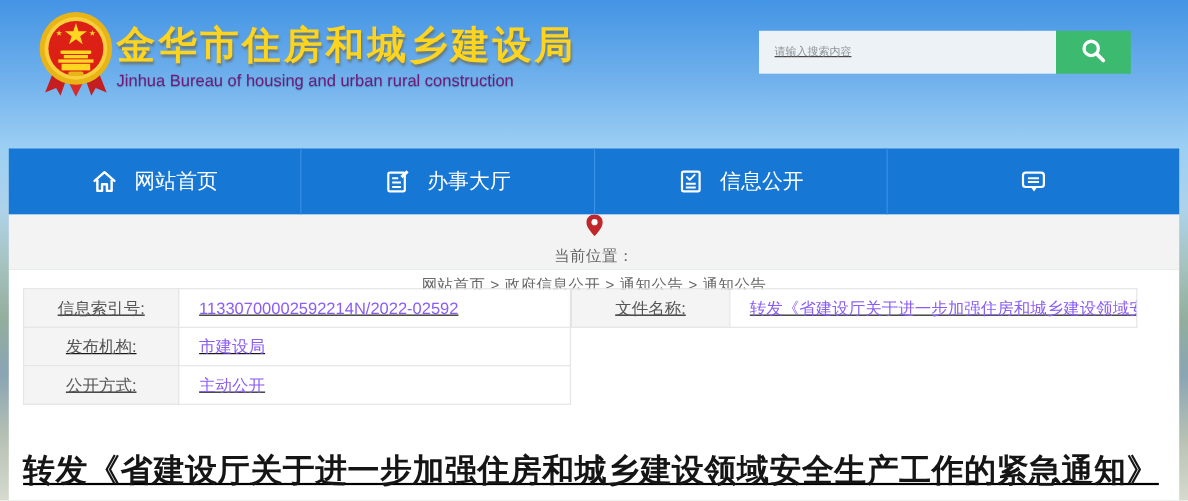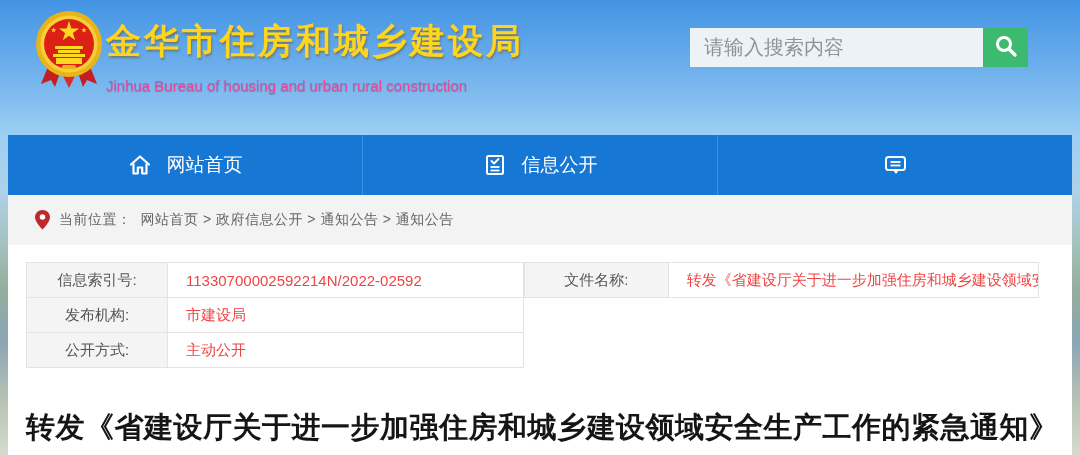--- a/index.html
+++ b/index.html
@@ -25,33 +25,34 @@
   }
   .emblem-wrap { position: absolute; left: 35px; top: 8px; }
   .brand-text { position: absolute; left: 106px; top: 18px; }
   .site-title {
     font-size: 35px; font-weight: bold; color: #ffd41e;
     letter-spacing: 3px;
     text-shadow: 1px 2px 2px rgba(110, 70, 0, 0.45);
     white-space: nowrap;
   }
   .site-subtitle {
-    margin-top: 12px; font-size: 15px; color: #ec4899;
+    margin-top: 0; font-size: 15px; color: #701a75;
     text-shadow: 0 1px 1px rgba(0,60,120,0.35);
     white-space: nowrap;
   }
   .search-bar {
     position: absolute; left: 690px; top: 28px;
     display: flex; height: 39px; width: 338px;
   }
   .search-input {
     flex: 1; height: 39px; border: none; outline: none;
     background: #edf2f6; padding: 0 14px;
-    font-size: 20px; color: #333;
+    font-size: 10px; color: #333;
     font-family: "Liberation Sans", sans-serif;
+    text-decoration: underline;
   }
   .search-input::placeholder { color: #8d9499; }
   .search-btn {
     width: 68px; height: 39px; border: none; cursor: pointer;
     background: #3cba6f; display: flex; align-items: center; justify-content: center;
   }
 
   
   .main-nav {
     height: 60px; background: #1677d4;
@@ -62,42 +63,43 @@
     gap: 15px; color: #fff; font-size: 19px; cursor: pointer;
     border-left: 1px solid #3b92e6;
   }
   .nav-item:first-child { border-left: none; }
   .nav-item .nav-ico { display: flex; align-items: center; }
 
   
   .breadcrumb-bar {
     height: 50px; background: #f3f3f3;
     display: flex; align-items: center;
-    padding-left: 27px; gap: 9px;
+    gap: 9px; flex-direction: column;
   }
   .breadcrumb-text { font-size: 14px; color: #666; letter-spacing: 0.5px; }
 
   
   .main-area {
     background: #ffffff; height: 210px;
-    padding: 17px 0 0 18px;
+    padding: 17px 0 0 13px;
+    text-decoration: underline;
   }
   .meta-tables { display: flex; align-items: flex-start; width: 1013px; }
   table.meta { border-collapse: collapse; table-layout: fixed; }
   table.meta td {
     border: 1px solid #e3e3e3; height: 35px;
     font-size: 15px; vertical-align: middle;
   }
   td.meta-label {
     background: #f4f4f4; color: #555; text-align: center;
     width: 141px;
   }
   table.meta-right td.meta-label { width: 142px; }
   td.meta-value {
-    background: #fff; color: #ef4444; padding-left: 18px;
+    background: #fff; color: #8b5cf6; padding-left: 18px;
     white-space: nowrap; overflow: hidden;
   }
   table.meta-left  { width: 497px; }
   table.meta-right { width: 516px; }
   table.meta-left td.meta-value  { width: 356px; }
   table.meta-right td.meta-value { width: 366px; }
 
   .doc-title {
     margin-top: 40px; padding-right: 30px;
     font-size: 29px; font-weight: bold; color: #151515;
@@ -160,20 +162,32 @@
       <span class="nav-ico">
         <svg width="24" height="24" viewBox="0 0 24 24" fill="none">
           <path d="M3 11.5 L12 3.5 L21 11.5" stroke="#fff" stroke-width="2.2" stroke-linecap="round" stroke-linejoin="round"></path>
           <path d="M5.5 10.5 V20.5 H9.8 V14.5 H14.2 V20.5 H18.5 V10.5" stroke="#fff" stroke-width="2.2" stroke-linejoin="round"></path>
         </svg>
       </span>
       <span>网站首页</span>
     </div>
 
 
+    <div class="nav-item">
+      <span class="nav-ico">
+        <svg width="24" height="24" viewBox="0 0 24 24" fill="none">
+          <rect x="4" y="4" width="15" height="17" rx="1.5" stroke="#fff" stroke-width="2"></rect>
+          <line x1="7.5" y1="9" x2="13" y2="9" stroke="#fff" stroke-width="1.8"></line>
+          <line x1="7.5" y1="13" x2="15.5" y2="13" stroke="#fff" stroke-width="1.8"></line>
+          <line x1="7.5" y1="17" x2="15.5" y2="17" stroke="#fff" stroke-width="1.8"></line>
+          <path d="M15 7 L20.5 1.8 L22.5 3.8 L17 9 Z" fill="#fff"></path>
+        </svg>
+      </span>
+      <span>办事大厅</span>
+    </div>
 
     <div class="nav-item">
       <span class="nav-ico">
         <svg width="24" height="24" viewBox="0 0 24 24" fill="none">
           <rect x="4" y="3" width="16" height="18" rx="1.5" stroke="#fff" stroke-width="2"></rect>
           <path d="M8.5 8 L11 10.5 L15.5 6" stroke="#fff" stroke-width="1.8" stroke-linecap="round" stroke-linejoin="round"></path>
           <line x1="7.5" y1="14" x2="16.5" y2="14" stroke="#fff" stroke-width="1.8"></line>
           <line x1="7.5" y1="17.5" x2="16.5" y2="17.5" stroke="#fff" stroke-width="1.8"></line>
         </svg>
       </span>

